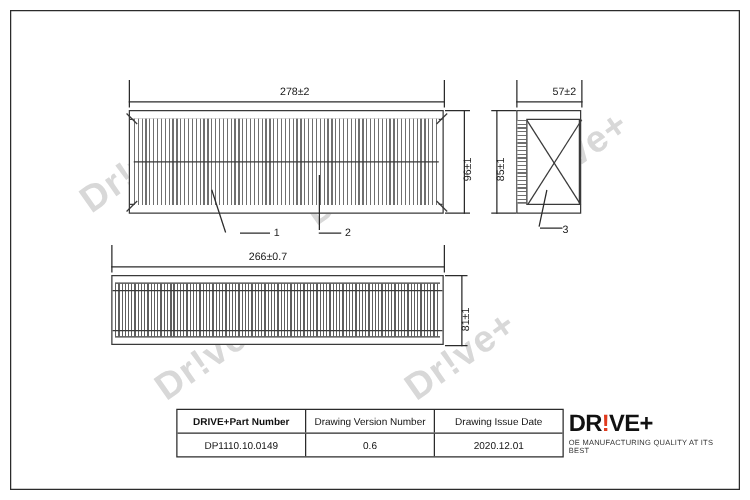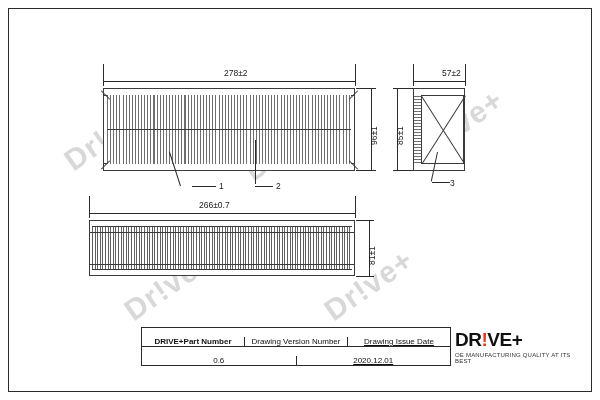--- a/index.html
+++ b/index.html
@@ -197,34 +197,33 @@
     width: 310px;
     height: 39px;
     border: 1px solid #2b2b2b;
     box-sizing: border-box;
     display: flex;
     flex-direction: column;
   }
   .tb-row {
     display: flex;
     flex: 1 1 0;
-    align-items: flex-end;
   }
   .tb-row.head { border-bottom: 1px solid #2b2b2b; }
   .tb-cell {
     flex: 1 1 0;
     display: flex;
     align-items: center;
     justify-content: center;
     font-size: 8px;
     color: #111;
     border-right: 1px solid #2b2b2b;
     box-sizing: border-box;
   }
-  .tb-cell:last-child { border-right: none; text-decoration: underline; }
+  .tb-cell:last-child { border-right: none; }
   .tb-cell.bold { font-weight: bold; }
   .tb-logo-wrap {
     position: absolute;
     left: 455px;
     top: 330px;
     width: 126px;
     text-align: left;
   }
   .tb-logo {
     font-size: 19px;
@@ -321,20 +320,21 @@
   <div class="dimtick" style="left:369px; top:220px; height:57px;"></div>
   <div class="lbl vert" style="left:367px; top:265px;">81±1</div>
 
   <div class="tb">
     <div class="tb-row head">
       <div class="tb-cell bold">DRIVE+Part Number</div>
       <div class="tb-cell">Drawing Version Number</div>
       <div class="tb-cell">Drawing Issue Date</div>
     </div>
     <div class="tb-row">
+      <div class="tb-cell">DP1110.10.0149</div>
       <div class="tb-cell">0.6</div>
       <div class="tb-cell">2020.12.01</div>
     </div>
   </div>
 
   <div class="tb-logo-wrap">
     <div class="tb-logo"><span>DR</span><span class="bang">!</span><span>VE</span><span class="plus">+</span></div>
     <div class="tb-tag">OE MANUFACTURING QUALITY AT ITS BEST</div>
   </div>
 

